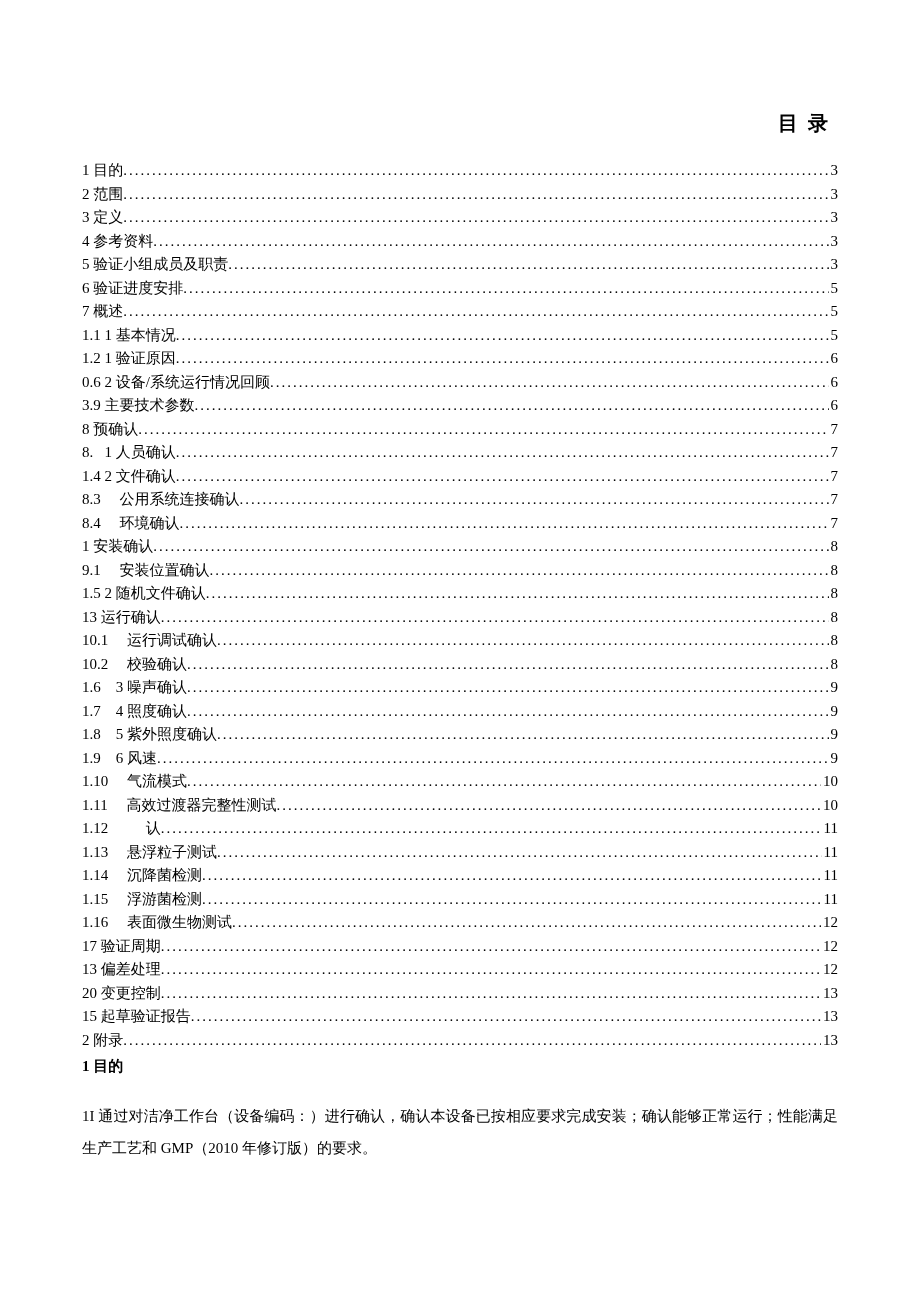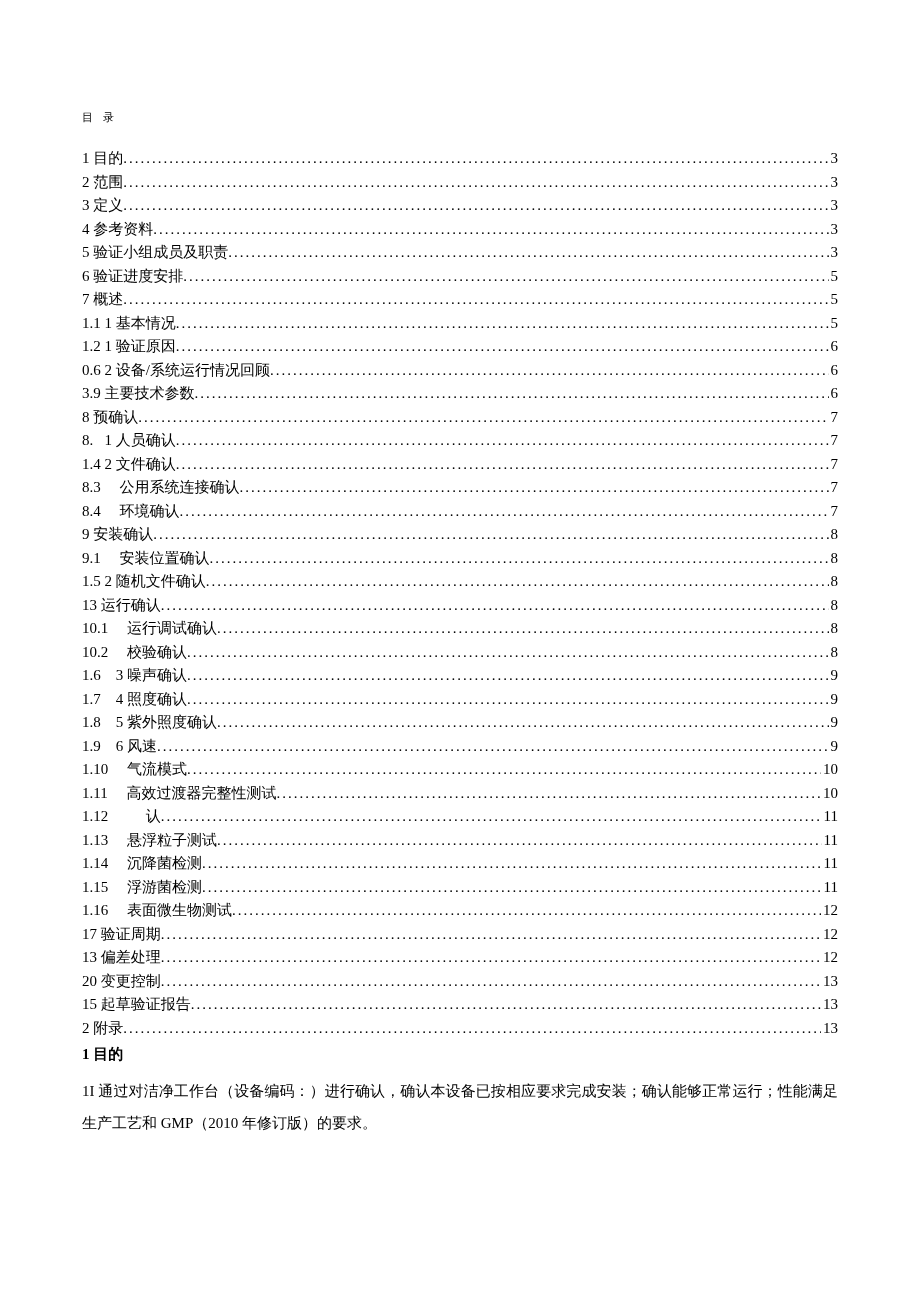--- a/index.html
+++ b/index.html
@@ -1,25 +1,25 @@
 <!DOCTYPE html>
 <html><head>
   <meta charset="utf-8">
   <style>
     * { margin: 0; padding: 0; box-sizing: border-box; }
     body { background: #fff; font-family: "SimSun", serif; font-size: 15px; color: #000; width: 920px; padding: 110px 82px 60px 82px; }
-    .title { text-align: left; font-size: 11px; margin-bottom: 22px; letter-spacing: 10px; }
+    .title { text-align: right; font-size: 20px; margin-bottom: 22px; letter-spacing: 10px; font-weight: bold; }
     .toc { }
     .toc-row { display: flex; align-items: baseline; line-height: 23.5px; white-space: nowrap; }
     .toc-label { flex: 0 0 auto; }
     .toc-dots { flex: 1 1 auto; overflow: hidden; letter-spacing: 2px; }
     .toc-dots::before { content: "...................................................................................................................................................................."; }
     .toc-page { flex: 0 0 auto; padding-left: 2px; }
     .section-heading { font-weight: bold; margin-top: 2px; line-height: 24px; }
-    .body-text { line-height: 32px; margin-top: 9px; text-align: justify; }
+    .body-text { line-height: 32px; margin-top: 22px; text-align: justify; }
   </style>
 </head>
 <body>
 
 <div class="title">目录</div>
 
 <div class="toc">
     <div class="toc-row">
       <span class="toc-label">1 目的</span>
       <span class="toc-dots"></span>
@@ -94,21 +94,21 @@
       <span class="toc-label">8.3&nbsp;&nbsp;&nbsp;&nbsp;&nbsp;公用系统连接确认</span>
       <span class="toc-dots"></span>
       <span class="toc-page">7</span>
     </div>
     <div class="toc-row">
       <span class="toc-label">8.4&nbsp;&nbsp;&nbsp;&nbsp;&nbsp;环境确认</span>
       <span class="toc-dots"></span>
       <span class="toc-page">7</span>
     </div>
     <div class="toc-row">
-      <span class="toc-label">9 安装确认</span>
+      <span class="toc-label">1 安装确认</span>
       <span class="toc-dots"></span>
       <span class="toc-page">8</span>
     </div>
     <div class="toc-row">
       <span class="toc-label">9.1&nbsp;&nbsp;&nbsp;&nbsp;&nbsp;安装位置确认</span>
       <span class="toc-dots"></span>
       <span class="toc-page">8</span>
     </div>
     <div class="toc-row">
       <span class="toc-label">1.5  2 随机文件确认</span>

